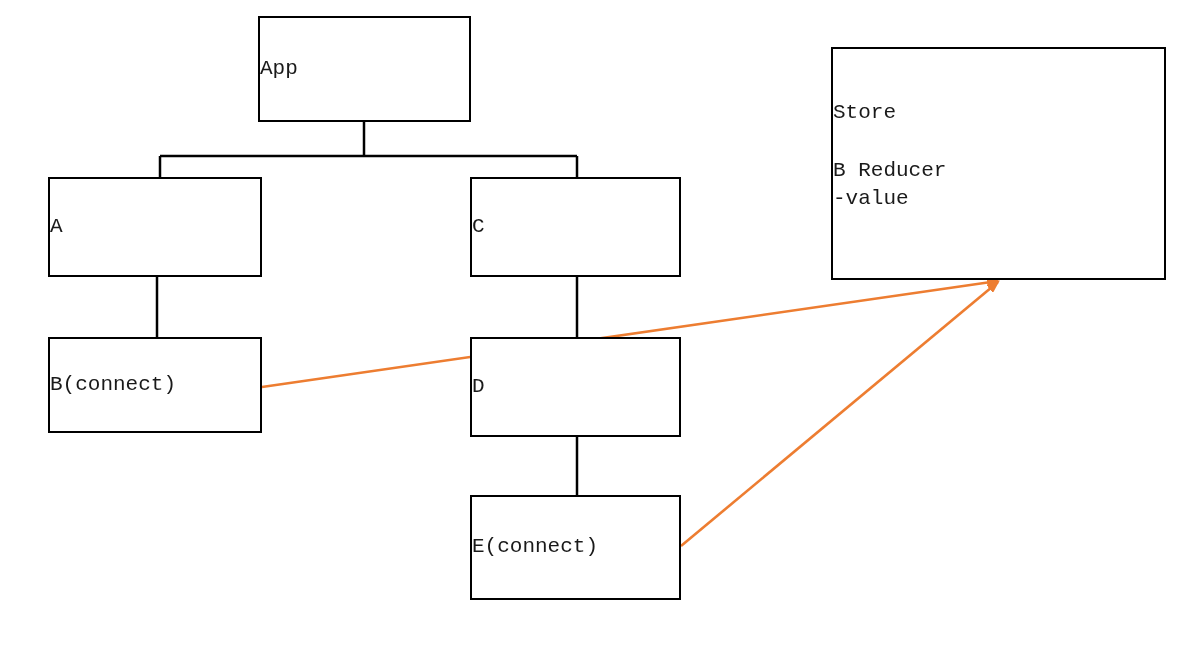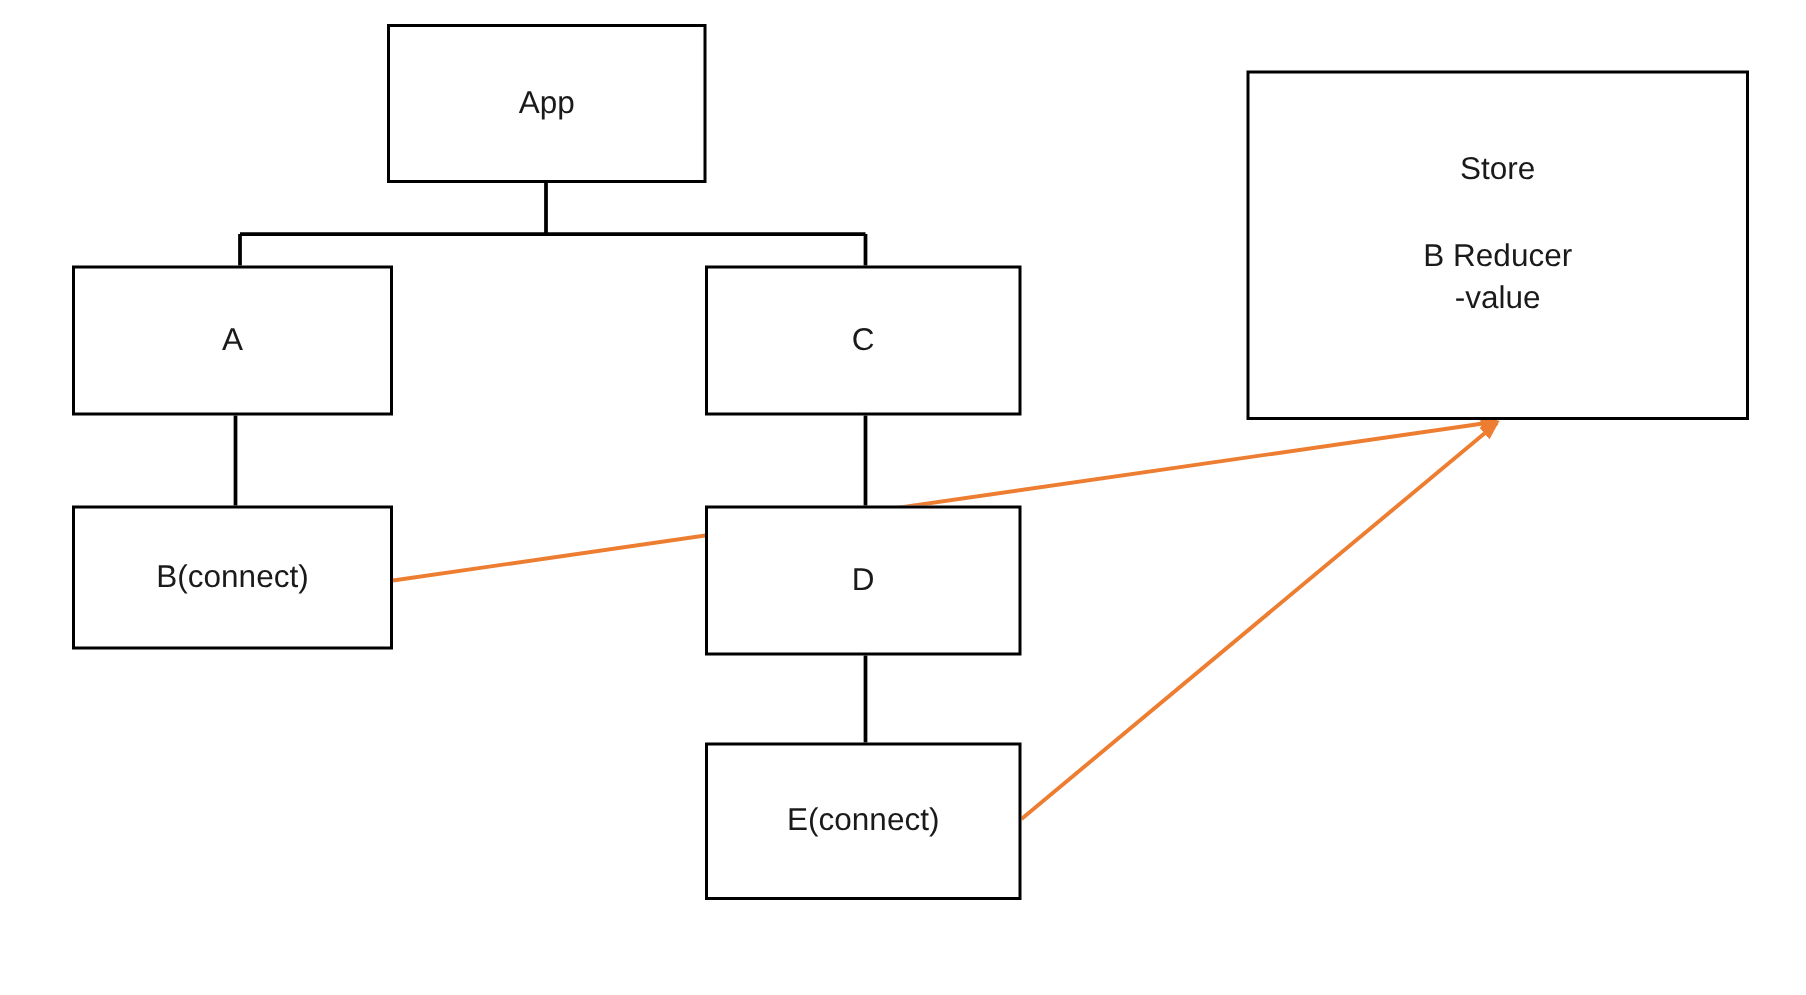--- a/index.html
+++ b/index.html
@@ -18,24 +18,24 @@
     background: #ffffff;
     overflow: hidden;
   }
   .node {
     position: absolute;
     box-sizing: border-box;
     border: 2px solid #000000;
     background: #ffffff;
     display: flex;
     flex-direction: column;
-    align-items: center;
+    align-items: flex-start;
     justify-content: center;
     color: #1a1a1a;
-    font-family: Liberation Sans, sans-serif;
+    font-family: Liberation Mono, monospace;
     font-size: 21px;
     font-weight: 400;
     line-height: 1.35;
     text-align: center;
     z-index: 3;
   }
   .node .label-line {
     display: block;
     white-space: pre;
   }

